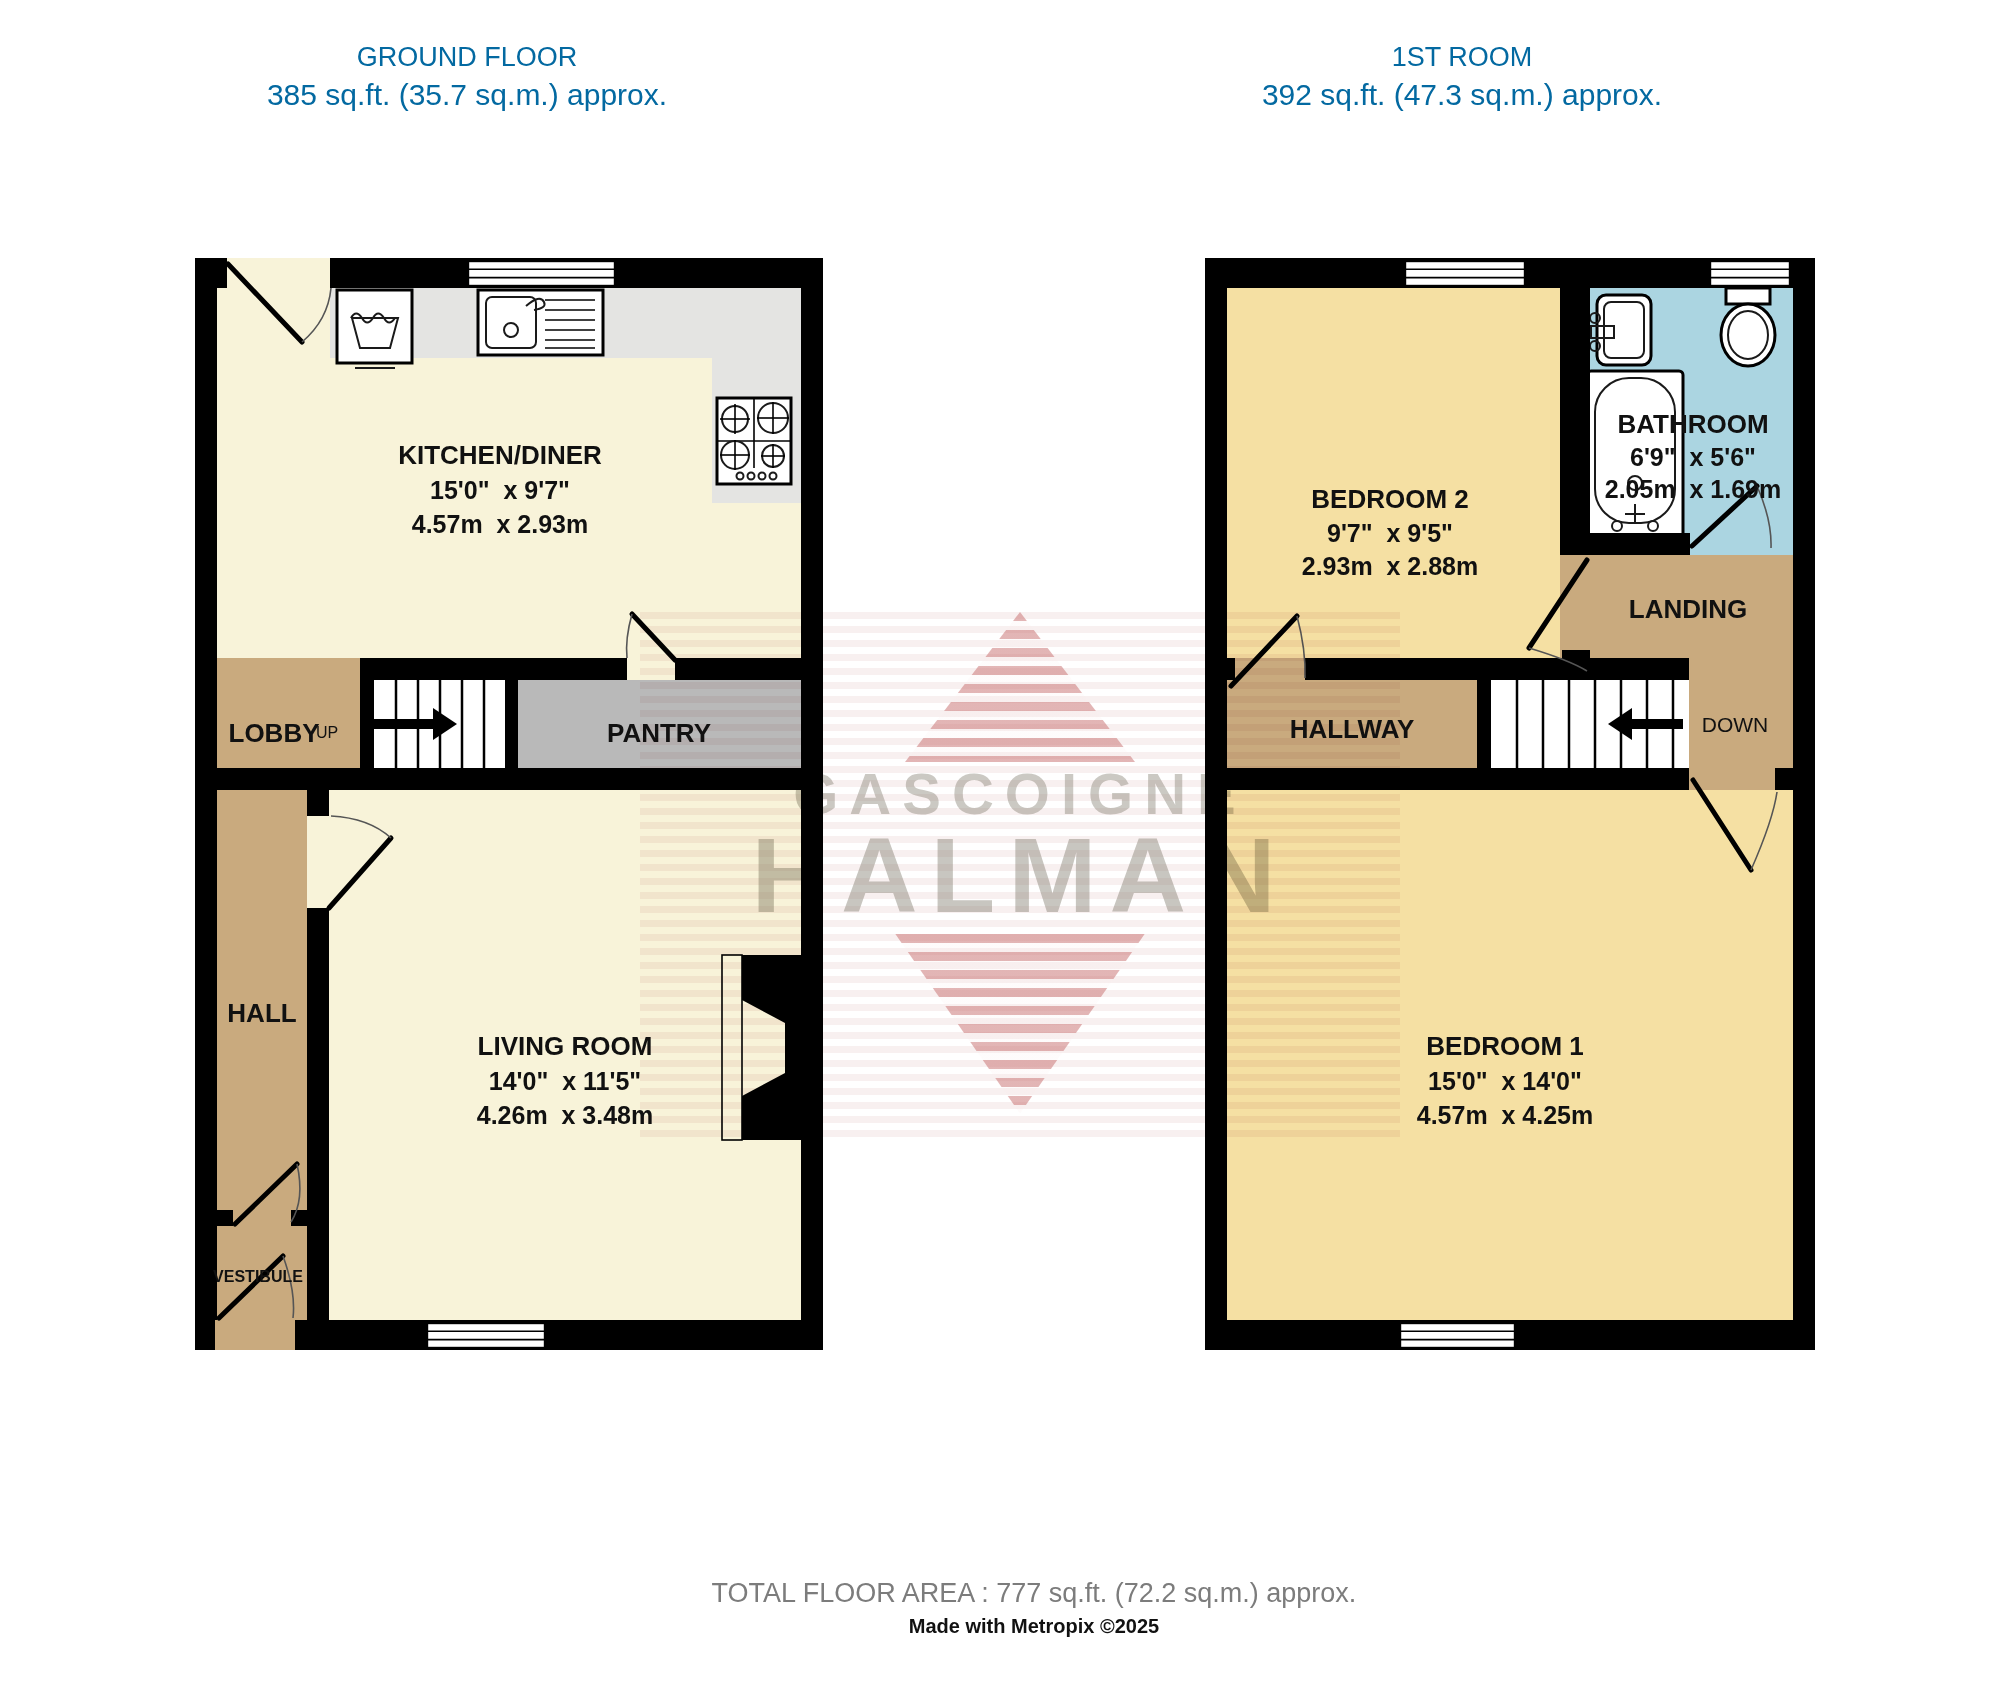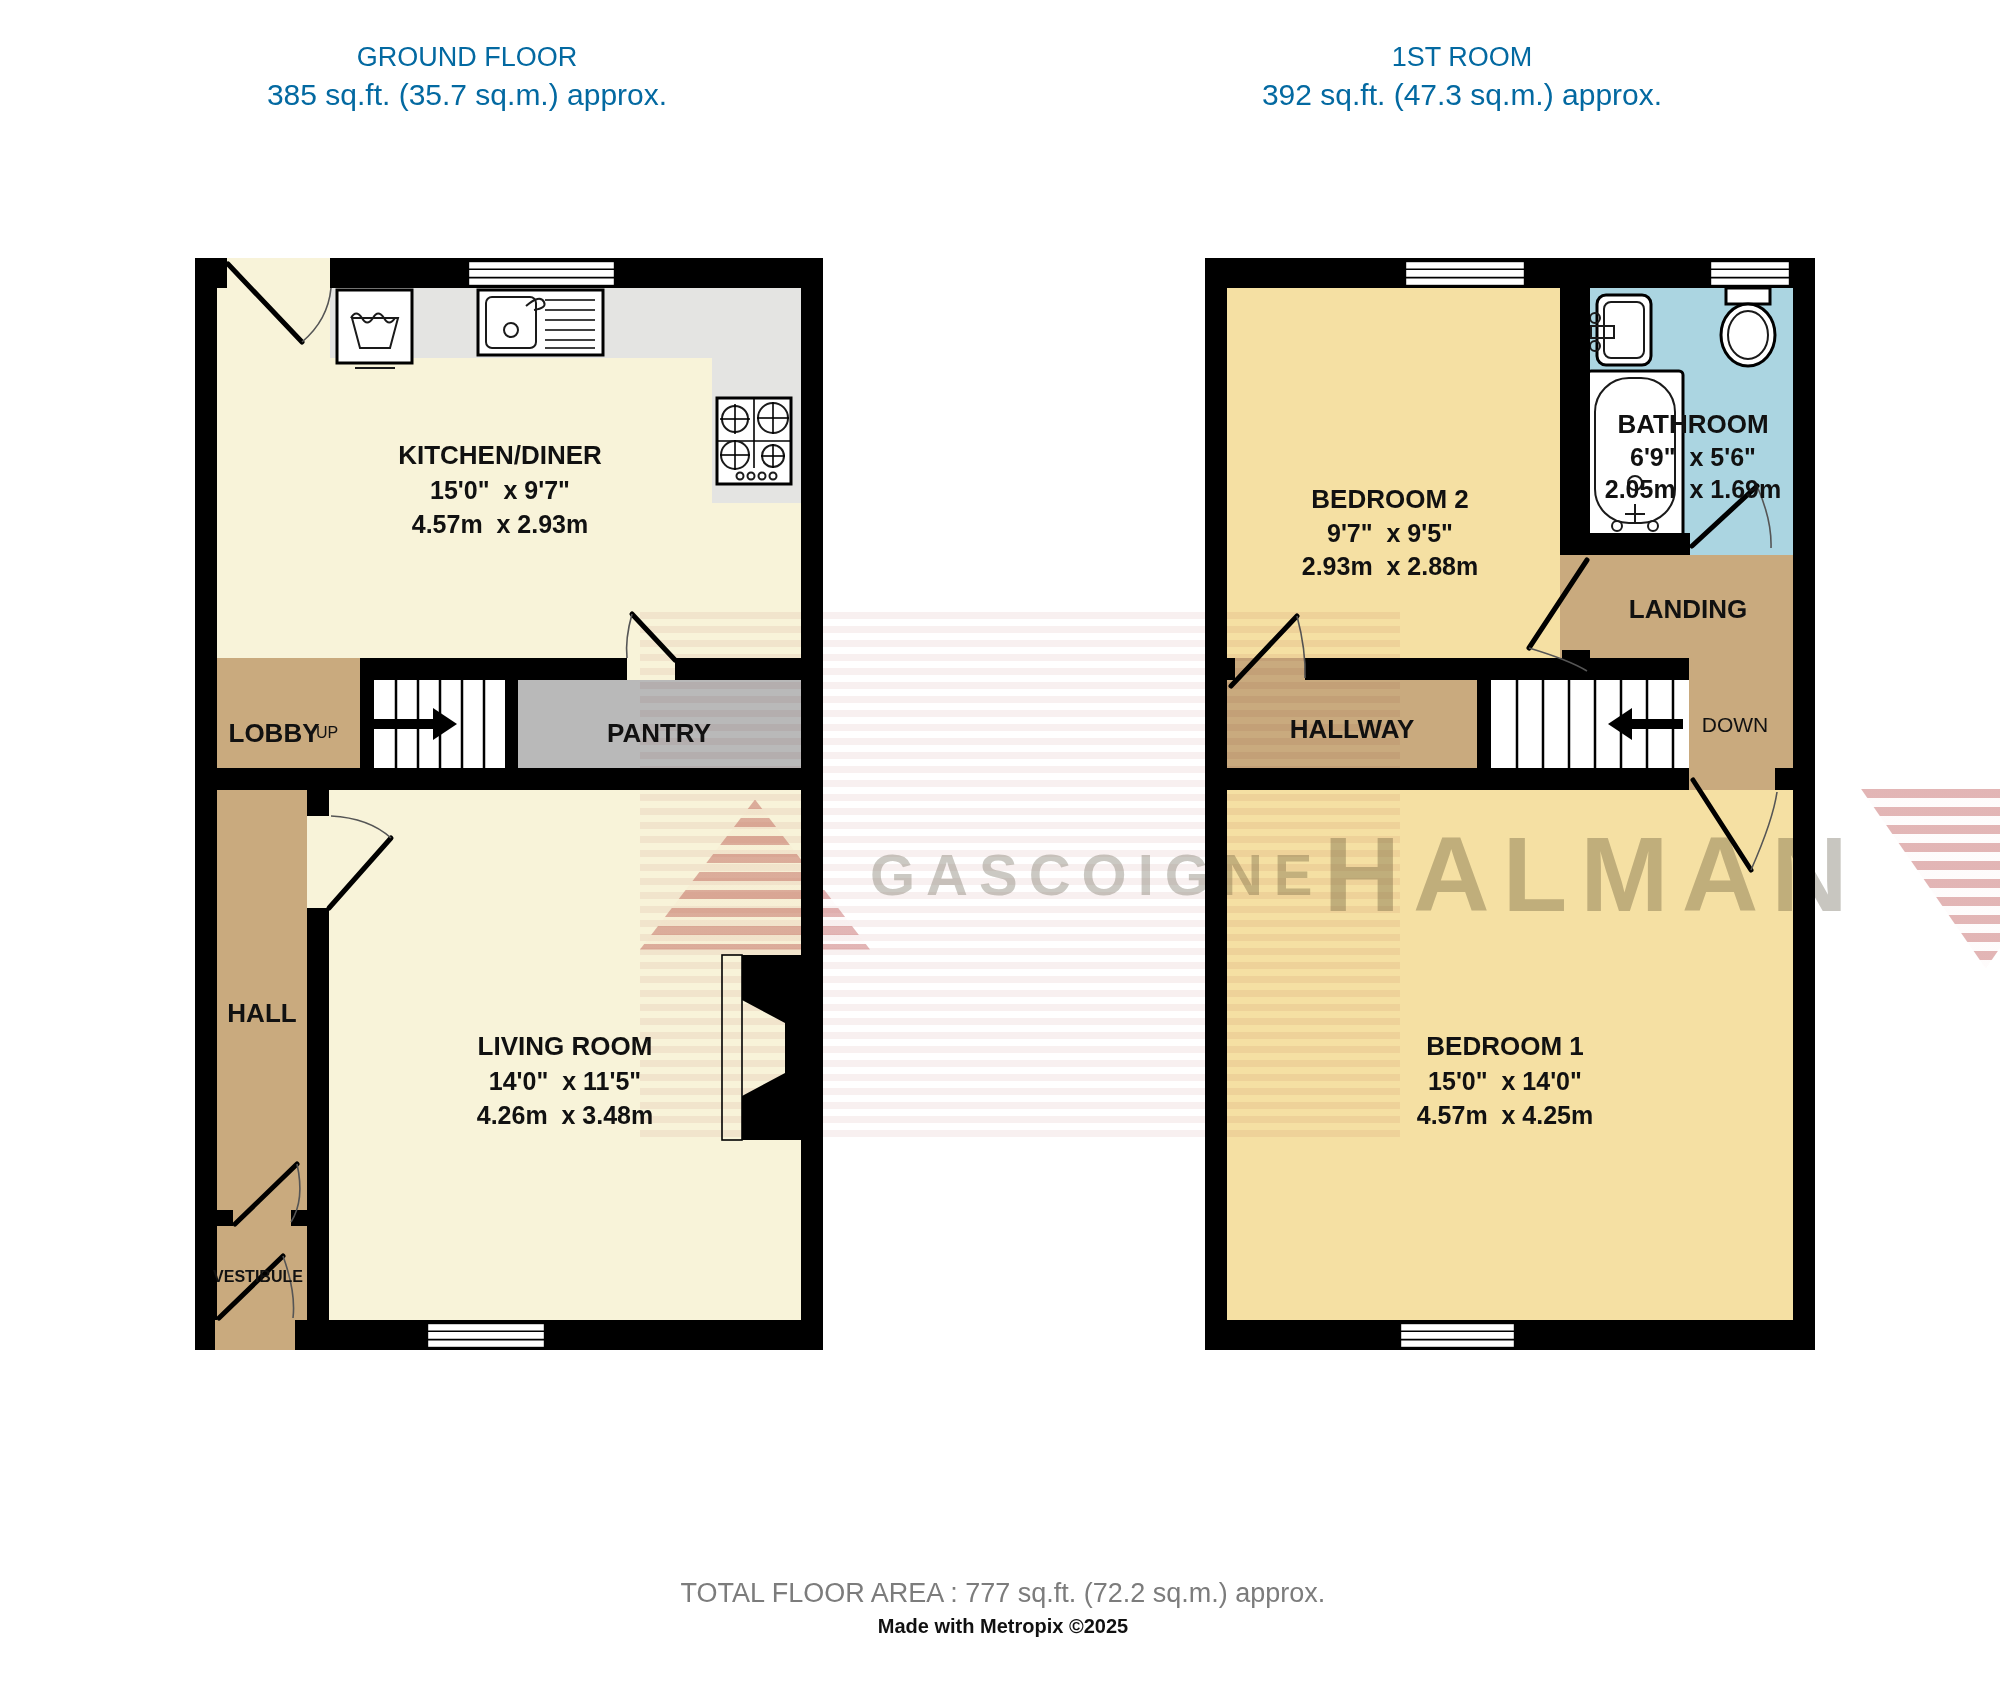--- a/index.html
+++ b/index.html
@@ -36,21 +36,21 @@
   .winframe{fill:#ffffff;stroke:#000000;stroke-width:2.4;}
   .winline{stroke:#000000;stroke-width:1.6;}
   .room-name{font:bold 26px "Liberation Sans",sans-serif;fill:#111;text-anchor:middle;}
   .room-dim{font:bold 25px "Liberation Sans",sans-serif;fill:#111;text-anchor:middle;}
   .room-small{font:bold 16px "Liberation Sans",sans-serif;fill:#111;text-anchor:middle;}
   .stair-label{font:16px "Liberation Sans",sans-serif;fill:#111;text-anchor:middle;}
   .stair-label-lg{font:21px "Liberation Sans",sans-serif;fill:#111;text-anchor:middle;}
 
   .watermark{
     position:absolute;left:640px;top:612px;width:760px;height:525px;
-    display:flex;flex-direction:row;align-items:center;
+    display:flex;flex-direction:column;align-items:center;
     mix-blend-mode:multiply;pointer-events:none;
     background:repeating-linear-gradient(180deg,
       rgba(220,180,180,0.20) 0 7px, rgba(255,255,255,0) 7px 14px);
   }
   .wm-tri-top{
     width:230px;height:150px;flex:0 0 auto;
     clip-path:polygon(50% 0,100% 100%,0 100%);
     background:repeating-linear-gradient(180deg,
       rgba(198,108,108,0.5) 0 9px, rgba(250,235,235,0.18) 9px 18px);
   }
@@ -58,21 +58,21 @@
     color:rgba(118,112,98,0.38);line-height:1.05;margin-top:2px;}
   .wm-text2{font-size:106px;font-weight:bold;letter-spacing:13px;
     color:rgba(118,112,98,0.40);line-height:0.95;}
   .wm-tri-bottom{
     width:250px;height:180px;flex:0 0 auto;margin-top:8px;
     clip-path:polygon(0 0,100% 0,50% 100%);
     background:repeating-linear-gradient(180deg,
       rgba(198,108,108,0.5) 0 9px, rgba(250,235,235,0.18) 9px 18px);
   }
   .footer{
-    position:absolute;left:1003px;transform:translateX(-50%);
+    position:absolute;left:1034px;transform:translateX(-50%);
   }
   #footer-area{top:1578px;font-size:27px;color:#7c7c7c;}
   #footer-notes{top:1614px;font-size:20px;color:#111;font-weight:600;line-height:1.25;}
 </style>
 </head>
 <body>
 
 <div class="floor-header" id="gf-header">
   <div class="fh-title">GROUND FLOOR</div>
   <div class="fh-area">385 sq.ft. (35.7 sq.m.) approx.</div>

